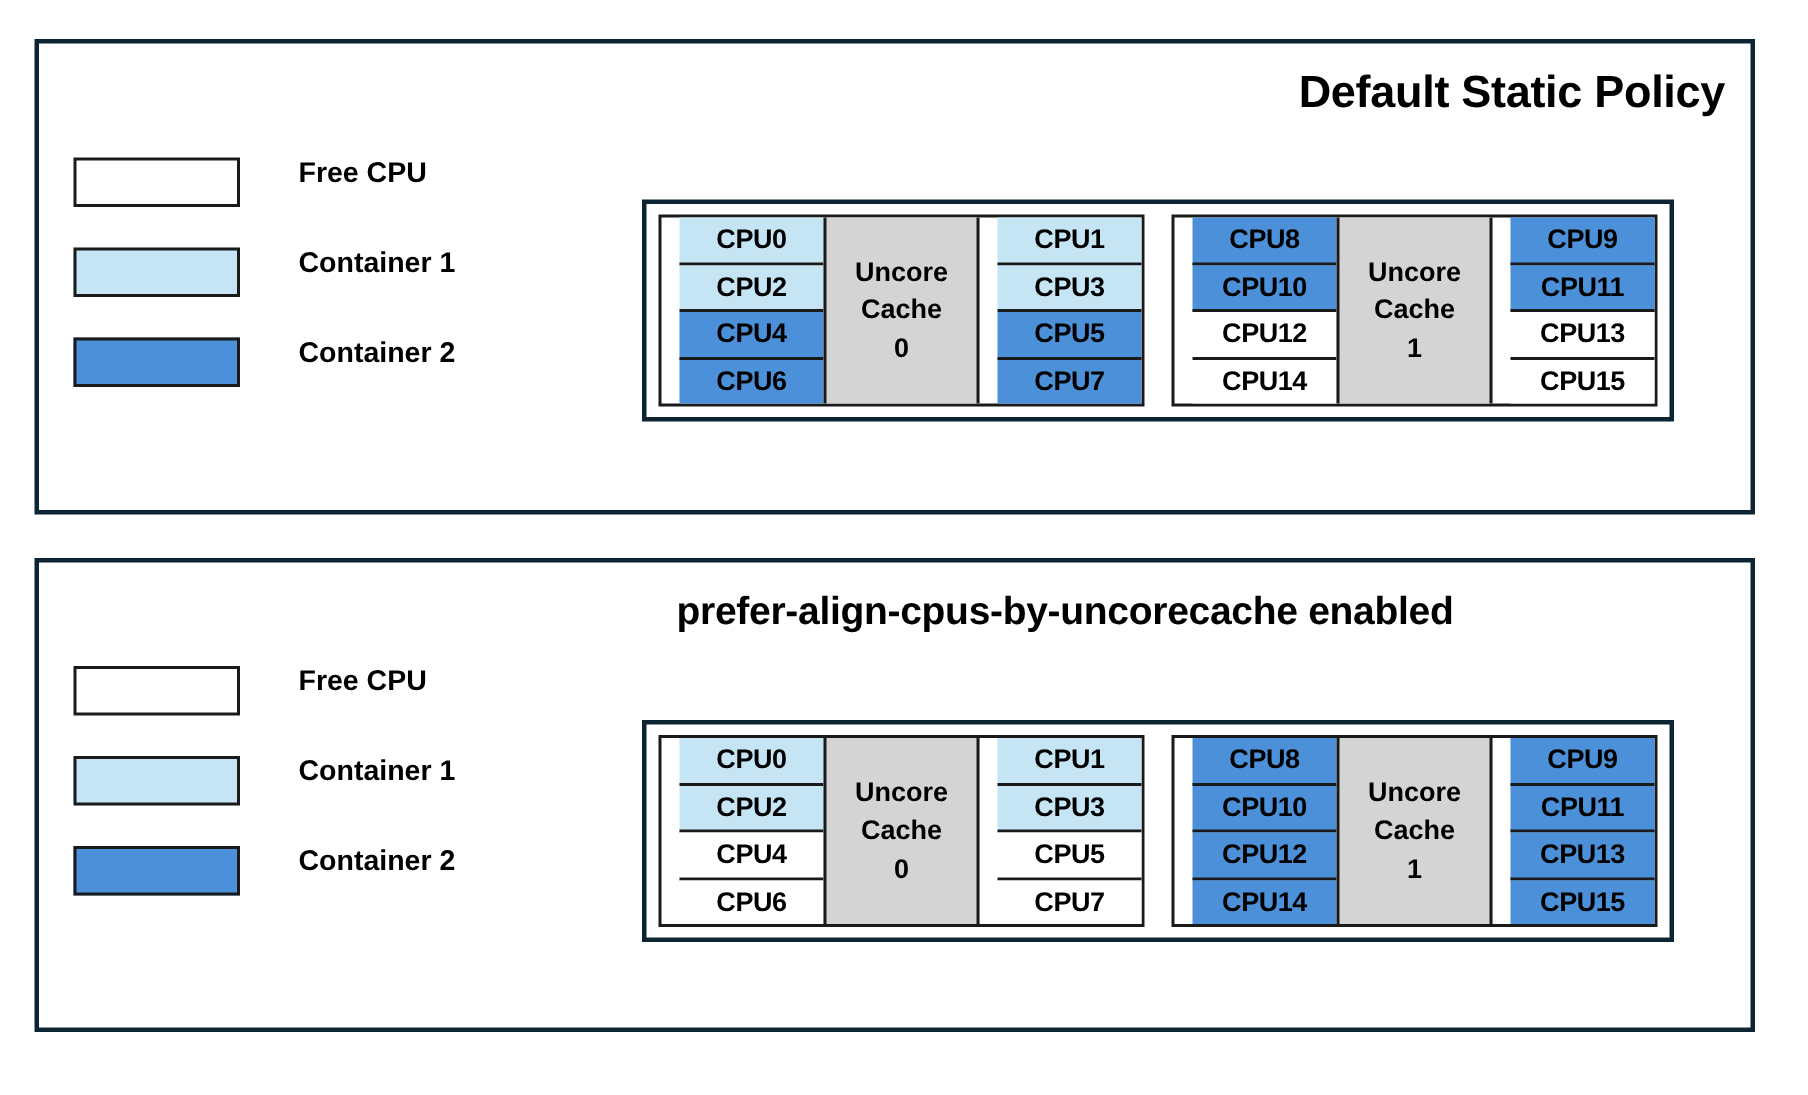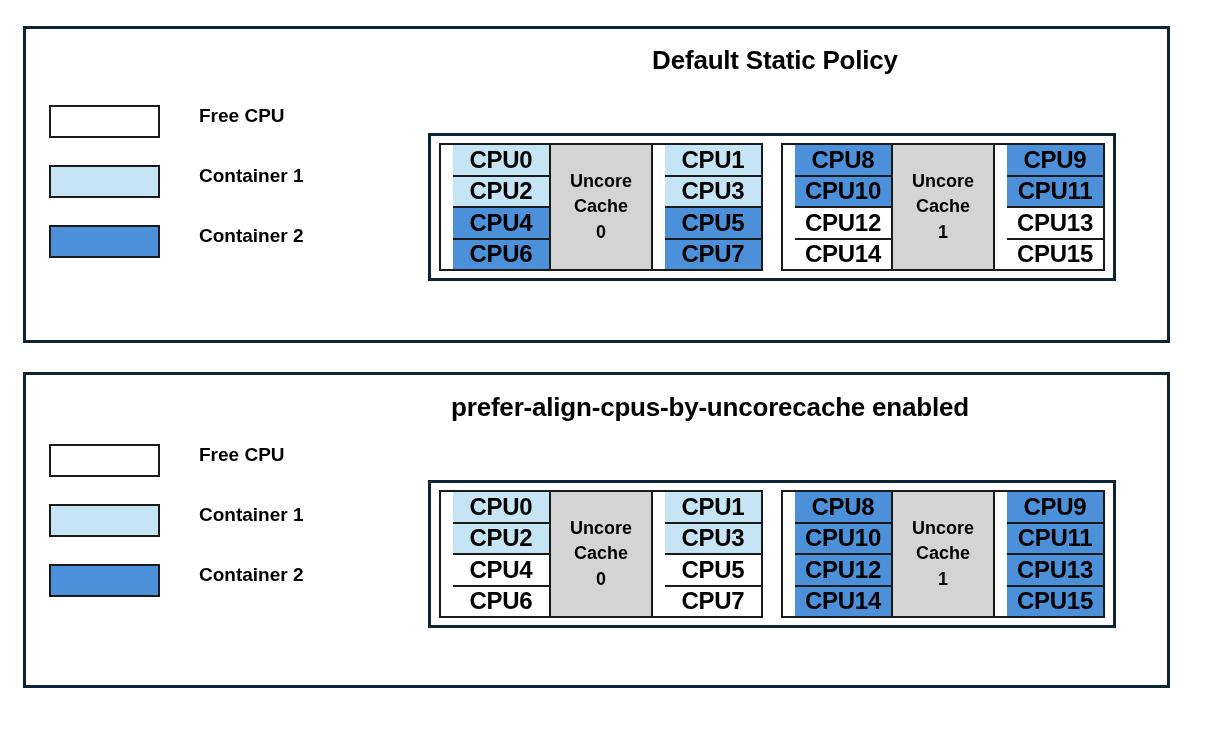--- a/index.html
+++ b/index.html
@@ -33,21 +33,22 @@
     text-align: center;
     font-weight: bold;
     color: #000000;
     white-space: nowrap;
     letter-spacing: -0.2px;
   }
   .title-top {
     top: 45px;
     left: 400px;
     width: 750px;
-    font-size: 26px;
+    font-size: 30px;
+    text-align: right;
   }
   .title-bottom {
     top: 392px;
     left: 330px;
     width: 760px;
     font-size: 26px;
   }
 
   
   .legend {
@@ -99,21 +100,21 @@
   .cpu-col {
     display: flex;
     flex-direction: column;
     flex: 1 1 0;
   }
   .cpu-cell {
     flex: 1 1 0;
     display: flex;
     align-items: center;
     justify-content: center;
-    font-size: 24px;
+    font-size: 18px;
     font-weight: bold;
     color: #000000;
     border-bottom: 2px solid #1a1a1a;
     box-sizing: border-box;
     letter-spacing: -0.3px;
     margin-left: 12px;
   }
   .cpu-cell:last-child { border-bottom: none; }
 
   .cache-box {

